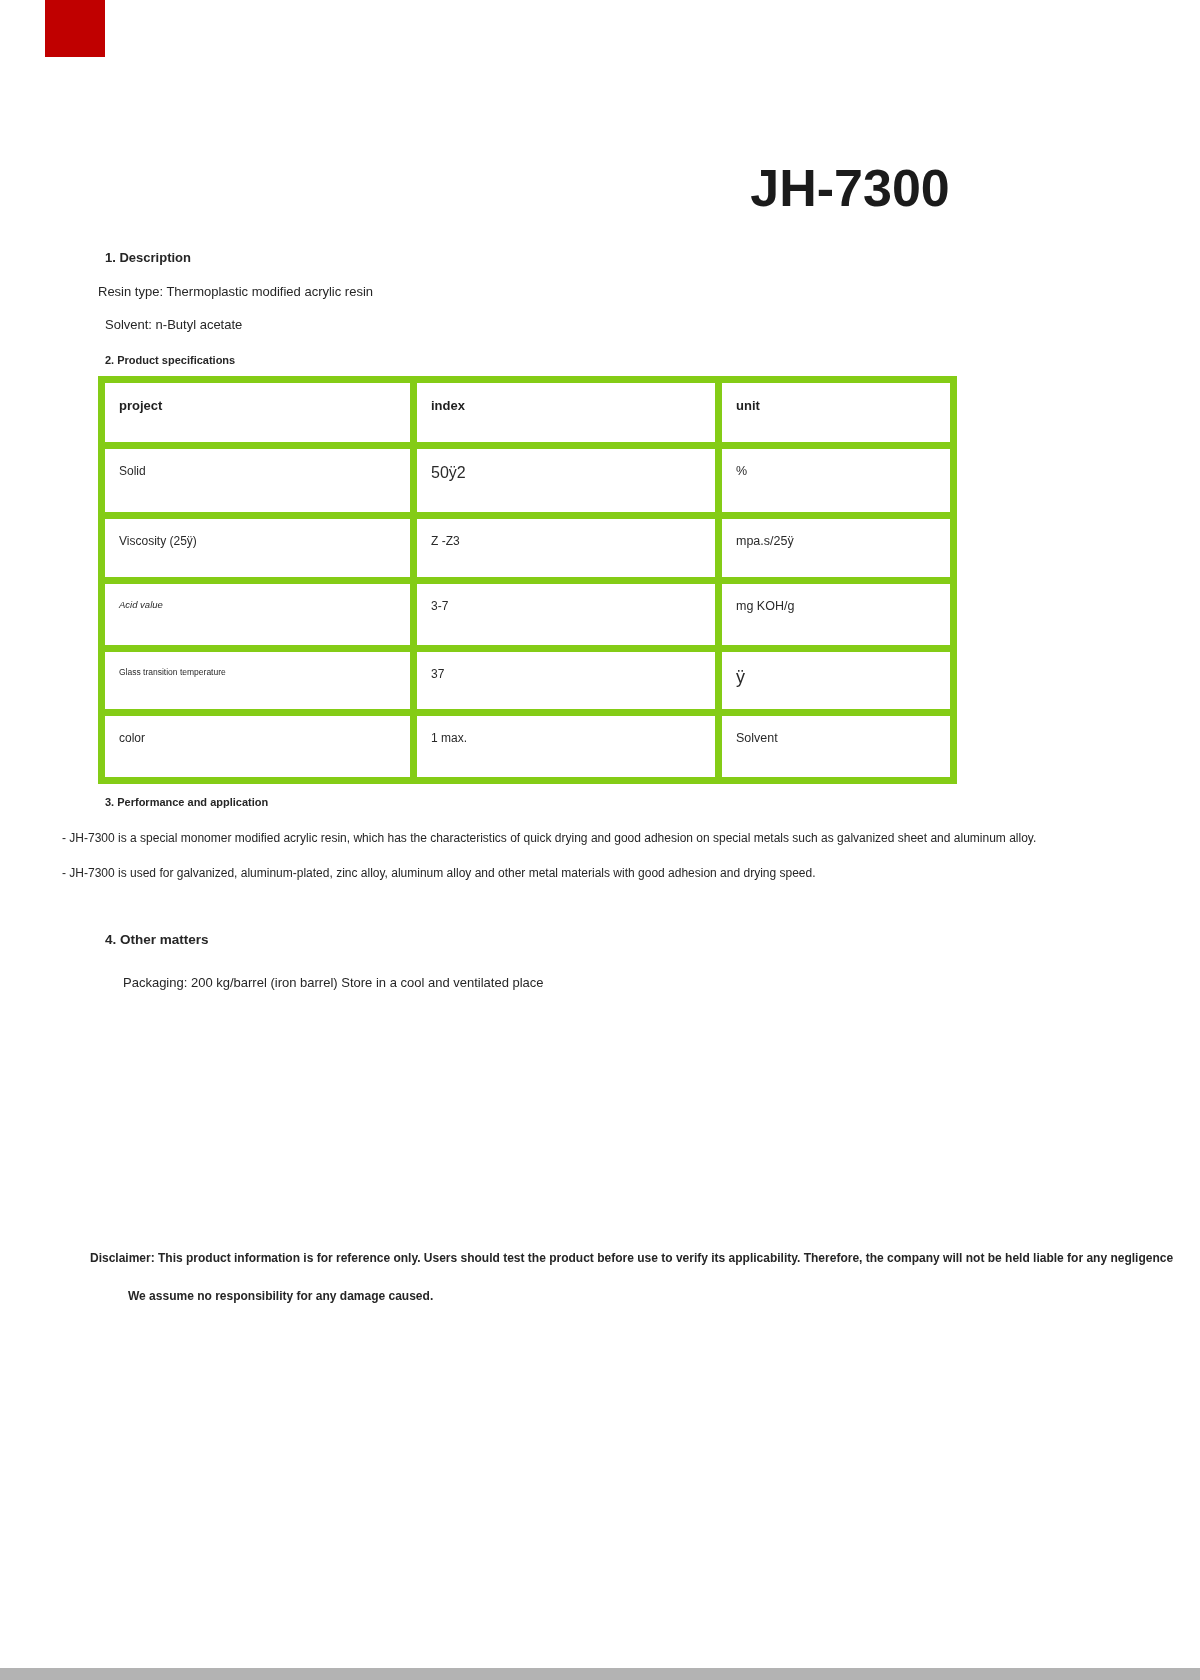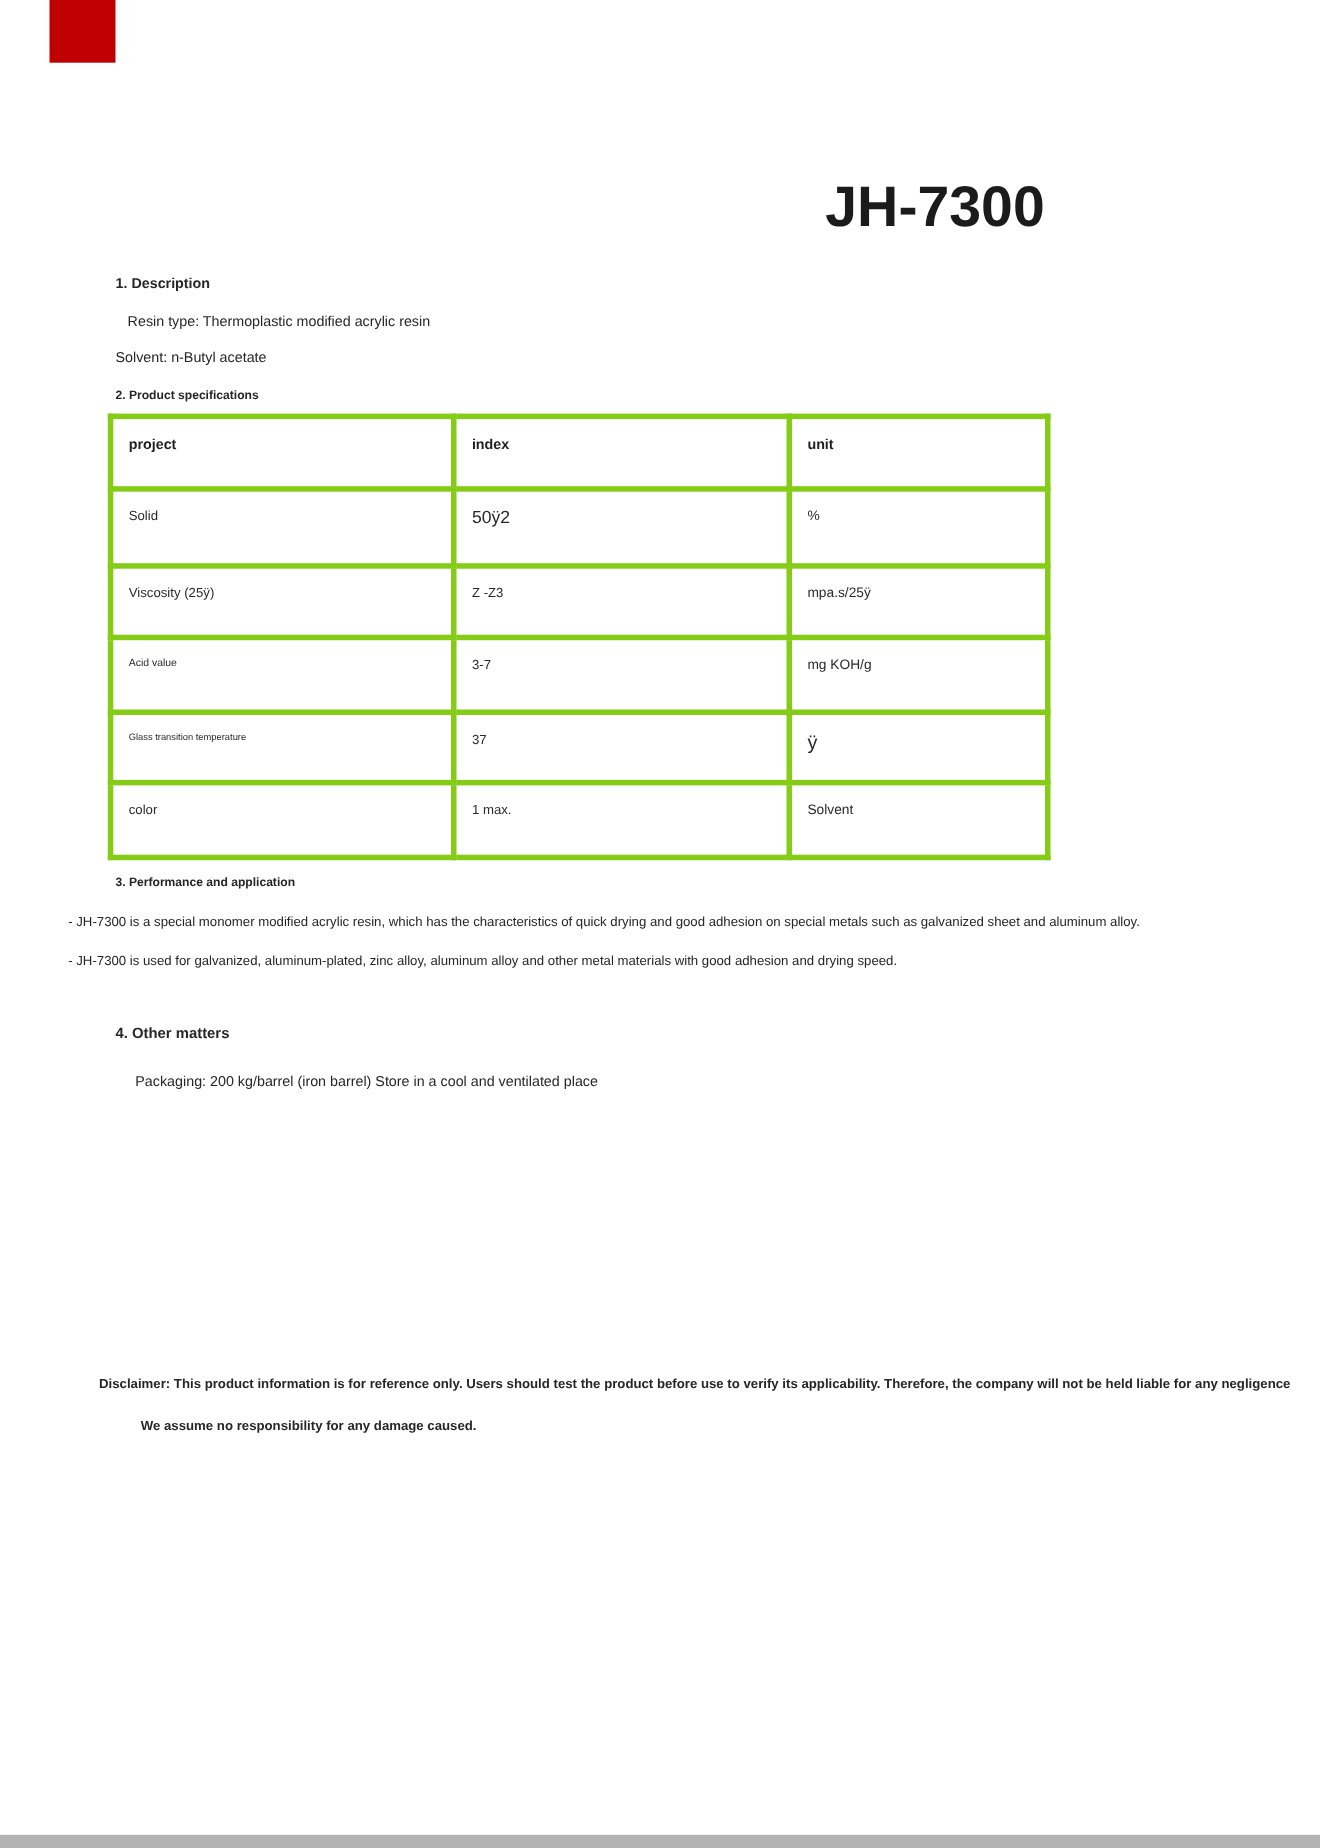--- a/index.html
+++ b/index.html
@@ -26,56 +26,56 @@
   .body13 { font-size:13px; font-weight:400; }
   .body12 { font-size:12px; font-weight:400; }
   .bold12 { font-size:12px; font-weight:700; }
   .h-other { font-size:13.5px; font-weight:700; }
 
   table.spec {
     position:absolute; left:98px; top:376px; width:852px;
     border-collapse:collapse; table-layout:fixed;
   }
   table.spec th, table.spec td {
-    border:5px solid #84cc16;
+    border:7px solid #84cc16;
     vertical-align:top;
     padding:15px 10px 0 14px;
     text-align:left;
     font-weight:400;
     color:#2a2a2a;
     overflow:hidden;
   }
   table.spec th { font-size:13px; font-weight:700; color:#1f1f1f; }
   tr.r-head   { height:66px; }
   tr.r-solid  { height:70px; }
   tr.r-visc   { height:65px; }
   tr.r-acid   { height:68px; }
   tr.r-glass  { height:64px; }
   tr.r-color  { height:68px; }
 
   td.cell-12  { font-size:12px; }
   td.cell-big { font-size:16px; padding-top:10px; }
-  td.cell-sm9 { font-size:9.5px; padding-top:18px; }
+  td.cell-sm9 { font-size:9.5px; padding-top:18px;font-style:italic; }
   td.cell-sm8 { font-size:8.5px; padding-top:15px; }
   td.cell-unit { font-size:12.5px; padding-top:17px; padding-left:12px; }
   td.cell-unit-big { font-size:18px; padding-top:12px; padding-left:12px; }
 
   .page-edge-bottom { position:absolute; left:0; bottom:0; width:1200px; height:12px; background:#b3b3b3; }
 </style>
 </head>
 <body>
 
 <div class="page">
 
   <div class="red-mark"></div>
 
   <h1 class="title">JH-7300</h1>
 
   <div class="abs h1" style="left:105px; top:250px;">1. Description</div>
-  <div class="abs body13" style="left:116px; top:284px;">Resin type: Thermoplastic modified acrylic resin</div>
+  <div class="abs body13" style="left:98px; top:284px;">Resin type: Thermoplastic modified acrylic resin</div>
   <div class="abs body13" style="left:105px; top:317px;">Solvent: n-Butyl acetate</div>
 
   <div class="abs h-small" style="left:105px; top:354px;">2. Product specifications</div>
 
   <table class="spec">
     <colgroup>
       <col style="width:312px">
         <col style="width:305px">
         <col style="width:235px">
     </colgroup>

